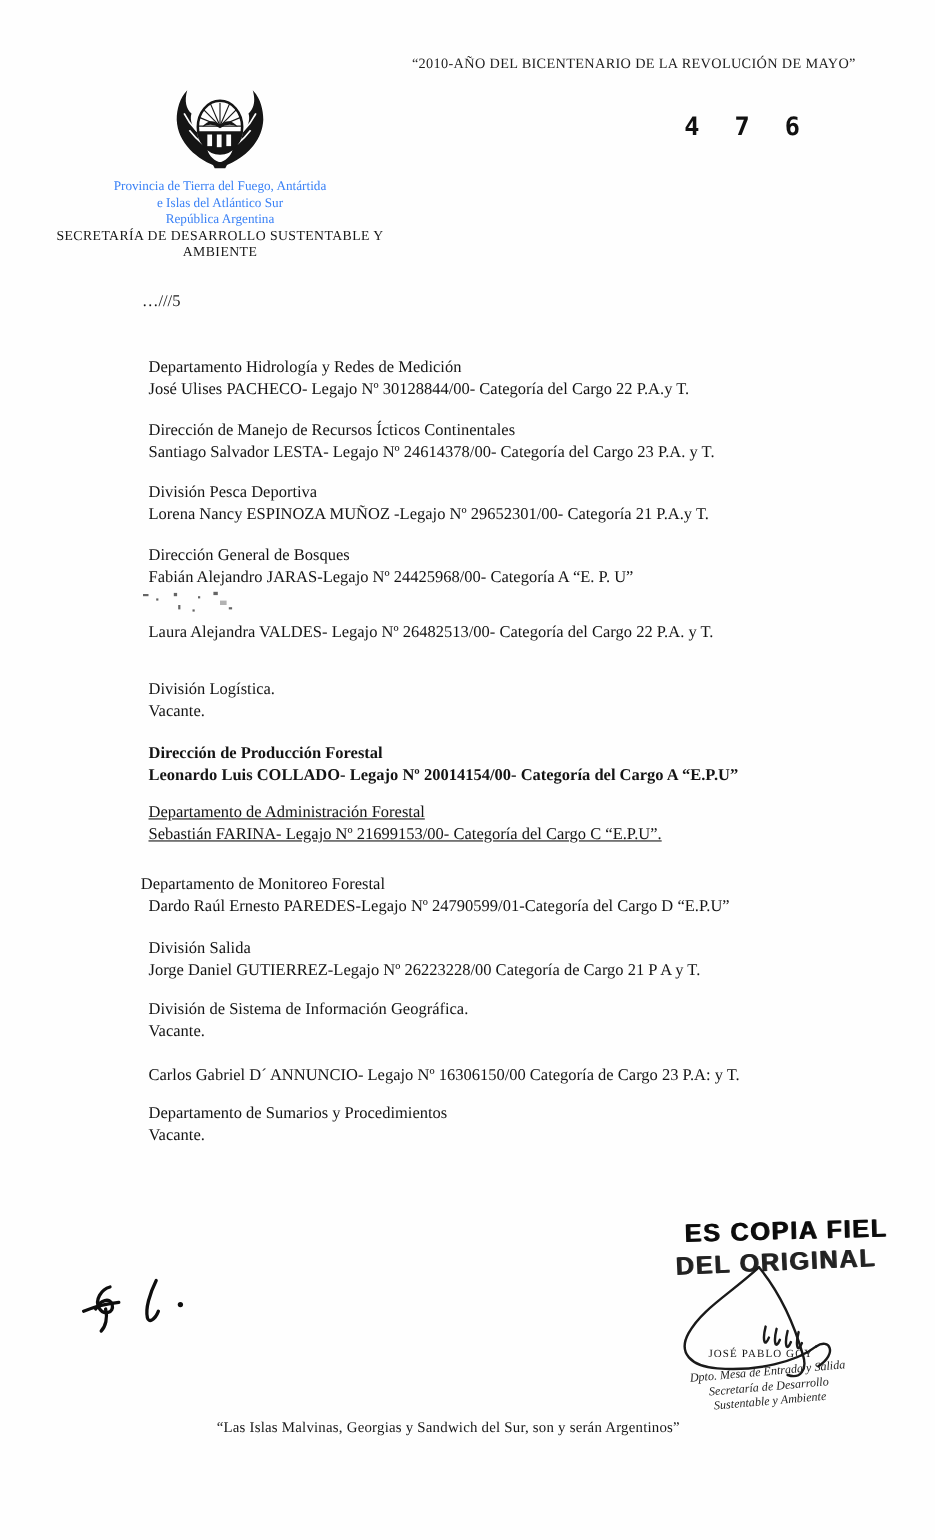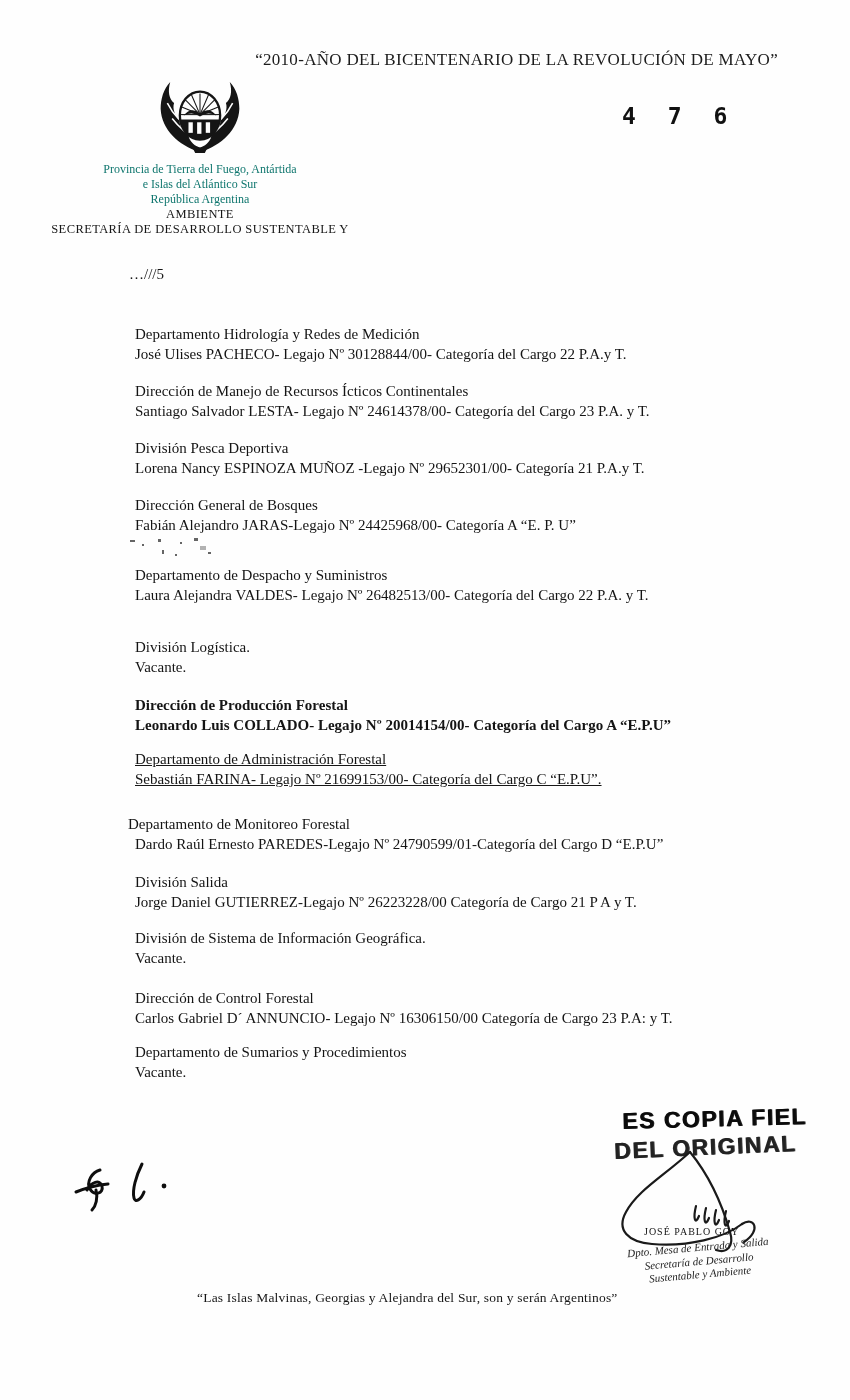--- a/index.html
+++ b/index.html
@@ -3,32 +3,32 @@
 <meta charset="utf-8">
 <style>
   html,body{margin:0;padding:0;background:#777;}
   .page{
     position:relative;width:850px;height:1400px;background:#fefefe;
     font-family:"Liberation Serif","DejaVu Serif",serif;color:#161616;
     overflow:hidden;margin:0 auto;
   }
   
   .header-quote{
-    position:absolute;top:50px;right:72px;font-size:17px;letter-spacing:.3px;
+    position:absolute;top:50px;right:72px;font-size:13px;letter-spacing:.3px;
     color:#1c1c1c;
   }
   .doc-number{
     position:absolute;top:103px;left:622px;
     font-family:"DejaVu Sans Mono",monospace;font-size:23px;font-weight:bold;
     letter-spacing:9px;color:#111;text-align:right;
   }
   
   .letterhead{position:absolute;top:76px;left:28px;width:344px;text-align:center;}
   .coat{display:block;margin:0 auto 4px auto;width:96px;height:82px;}
-  .lh-line{font-size:12px;line-height:15px;color:#0f766e;}
+  .lh-line{font-size:12px;line-height:15px;color:#3b82f6;}
   .lh-caps{font-size:12.5px;line-height:15px;letter-spacing:.4px;}
   
   .page-marker{position:absolute;top:266px;left:129px;font-size:15px;}
   
   .sections{position:absolute;top:324px;left:135px;width:640px;}
   .section{margin:0 0 17px 0;}
   .sec-heading,.sec-entry{font-size:15px;line-height:20px;white-space:nowrap;color:#141414;}
   .section:nth-child(4){margin-bottom:30px;}
   .section:nth-child(5){margin-bottom:32px;}
   .section:nth-child(6){margin-bottom:18px;}
@@ -112,22 +112,22 @@
         <rect x="38" y="48" width="4.5" height="11"></rect>
         <rect x="47" y="48" width="4.5" height="12"></rect>
         <rect x="56" y="48" width="4.5" height="11"></rect>
       </g>
 
       <path d="M42,74 h16 l-3,6 h-10 Z" fill="#151515"></path>
     </svg>
     <div class="lh-line">Provincia de Tierra del Fuego, Antártida</div>
     <div class="lh-line">e Islas del Atlántico Sur</div>
     <div class="lh-line">República Argentina</div>
+    <div class="lh-caps">SECRETARÍA  DE  DESARROLLO SUSTENTABLE Y</div>
     <div class="lh-caps">AMBIENTE</div>
-    <div class="lh-caps">SECRETARÍA  DE  DESARROLLO SUSTENTABLE Y</div>
   </div>
 
   <div class="page-marker">…///5</div>
 
   <div class="sections" id="sections">
   <div class="section">
     <div class="sec-heading">Departamento Hidrología y Redes de Medición</div>
     <div class="sec-entry">José Ulises  PACHECO- Legajo Nº 30128844/00- Categoría del Cargo 22 P.A.y T.</div>
   </div>
 
@@ -141,21 +141,20 @@
     <div class="sec-heading">División Pesca Deportiva</div>
     <div class="sec-entry">Lorena Nancy  ESPINOZA MUÑOZ -Legajo Nº 29652301/00- Categoría 21 P.A.y T.</div>
   </div>
 
   <div class="section">
     <div class="sec-heading">Dirección General de Bosques</div>
     <div class="sec-entry">Fabián Alejandro JARAS-Legajo Nº 24425968/00- Categoría A “E. P. U”</div>
   </div>
 
   <div class="section">
-    <div class="sec-heading">Departamento de Despacho y Suministros</div>
     <div class="sec-entry">Laura Alejandra VALDES- Legajo Nº 26482513/00- Categoría del Cargo 22 P.A. y T.</div>
   </div>
 
   <div class="section">
     <div class="sec-heading">División Logística.</div>
     <div class="sec-entry">Vacante.</div>
   </div>
 
   <div class="section">
     <div class="sec-heading">Dirección de Producción Forestal</div>
@@ -176,21 +175,20 @@
     <div class="sec-heading">División Salida</div>
     <div class="sec-entry">Jorge Daniel GUTIERREZ-Legajo Nº 26223228/00 Categoría de Cargo 21 P A y T.</div>
   </div>
 
   <div class="section">
     <div class="sec-heading">División de Sistema de Información Geográfica.</div>
     <div class="sec-entry">Vacante.</div>
   </div>
 
   <div class="section">
-    <div class="sec-heading">Dirección de Control Forestal</div>
     <div class="sec-entry">Carlos Gabriel  D´ ANNUNCIO- Legajo Nº 16306150/00 Categoría de Cargo 23 P.A: y T.</div>
   </div>
 
   <div class="section">
     <div class="sec-heading">Departamento de Sumarios y Procedimientos</div>
     <div class="sec-entry">Vacante.</div>
   </div>
 </div>
 
   <svg class="smudge" viewBox="0 0 110 26" xmlns="http://www.w3.org/2000/svg">
@@ -229,15 +227,15 @@
       </g>
     </svg>
     <div class="signer-name">JOSÉ PABLO GOY</div>
     <div class="signer-titles">
       <div>Dpto. Mesa de Entrada y Salida</div>
       <div>Secretaría de Desarrollo</div>
       <div>Sustentable y Ambiente</div>
     </div>
   </div>
 
-  <div class="footer-quote">“Las Islas Malvinas, Georgias y Alejandra del Sur, son y serán Argentinos”</div>
+  <div class="footer-quote">“Las Islas Malvinas, Georgias y Sandwich del Sur, son y serán Argentinos”</div>
 
 </div>
 
 </body></html>

